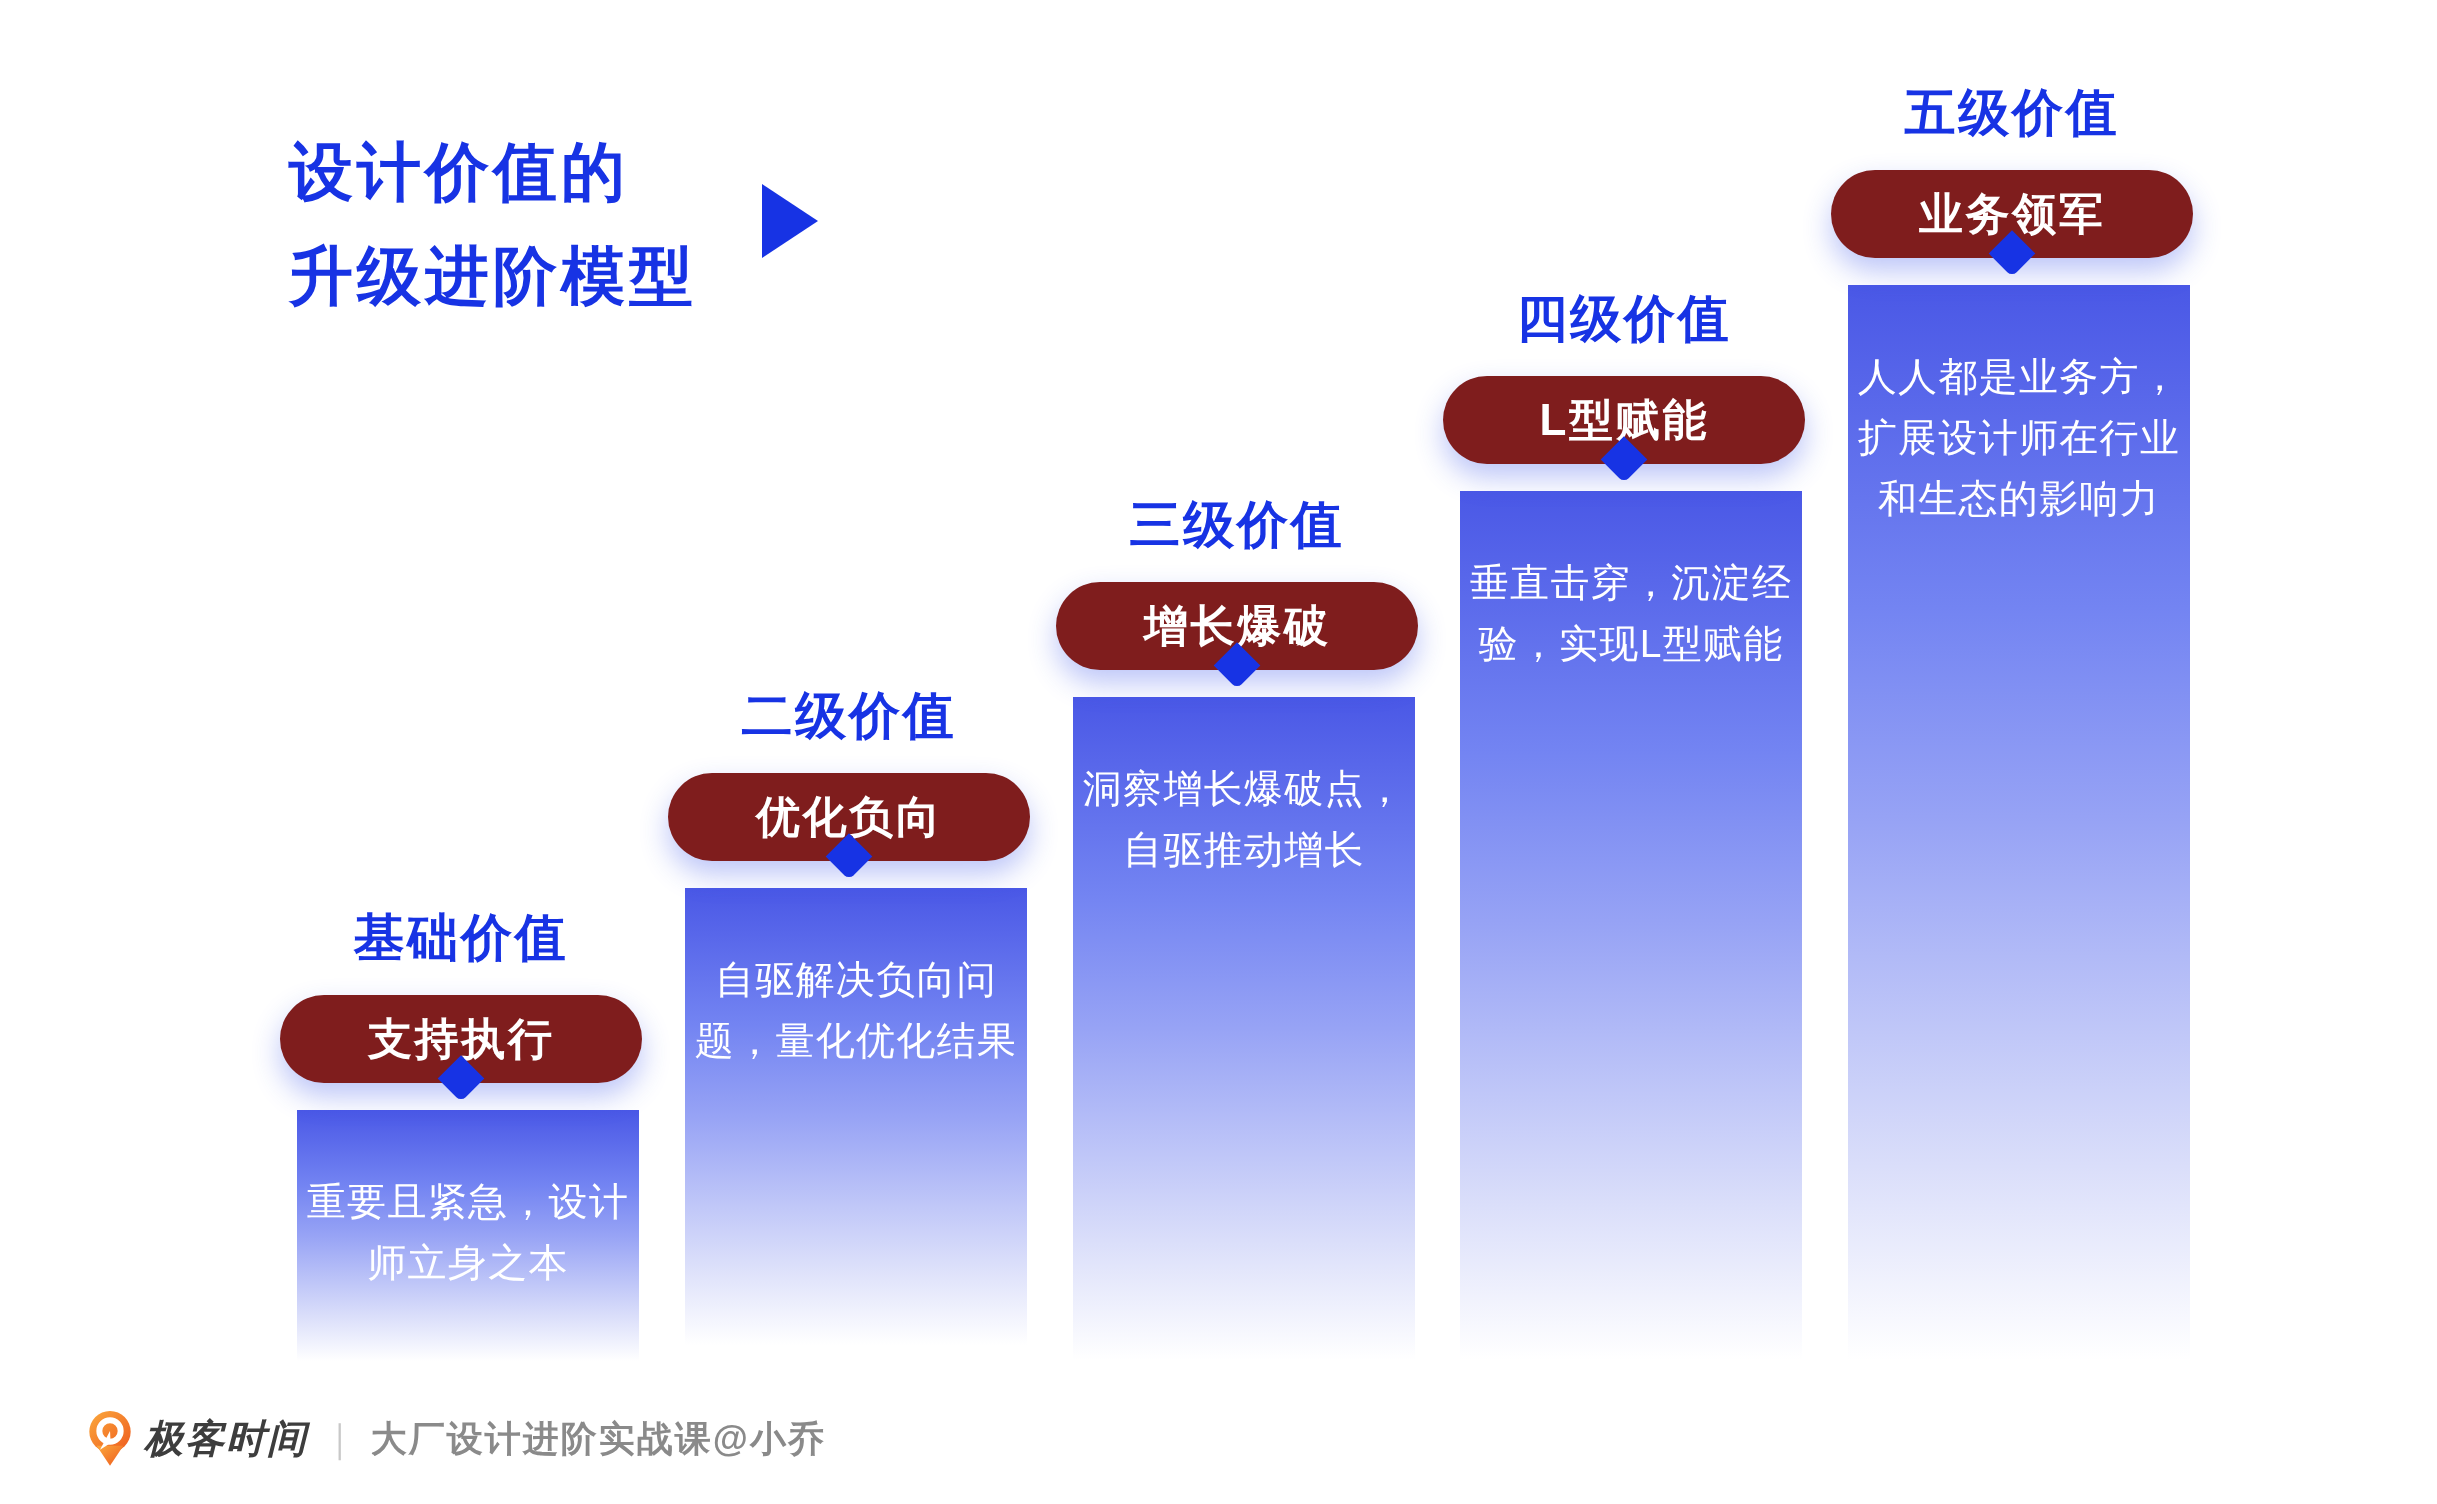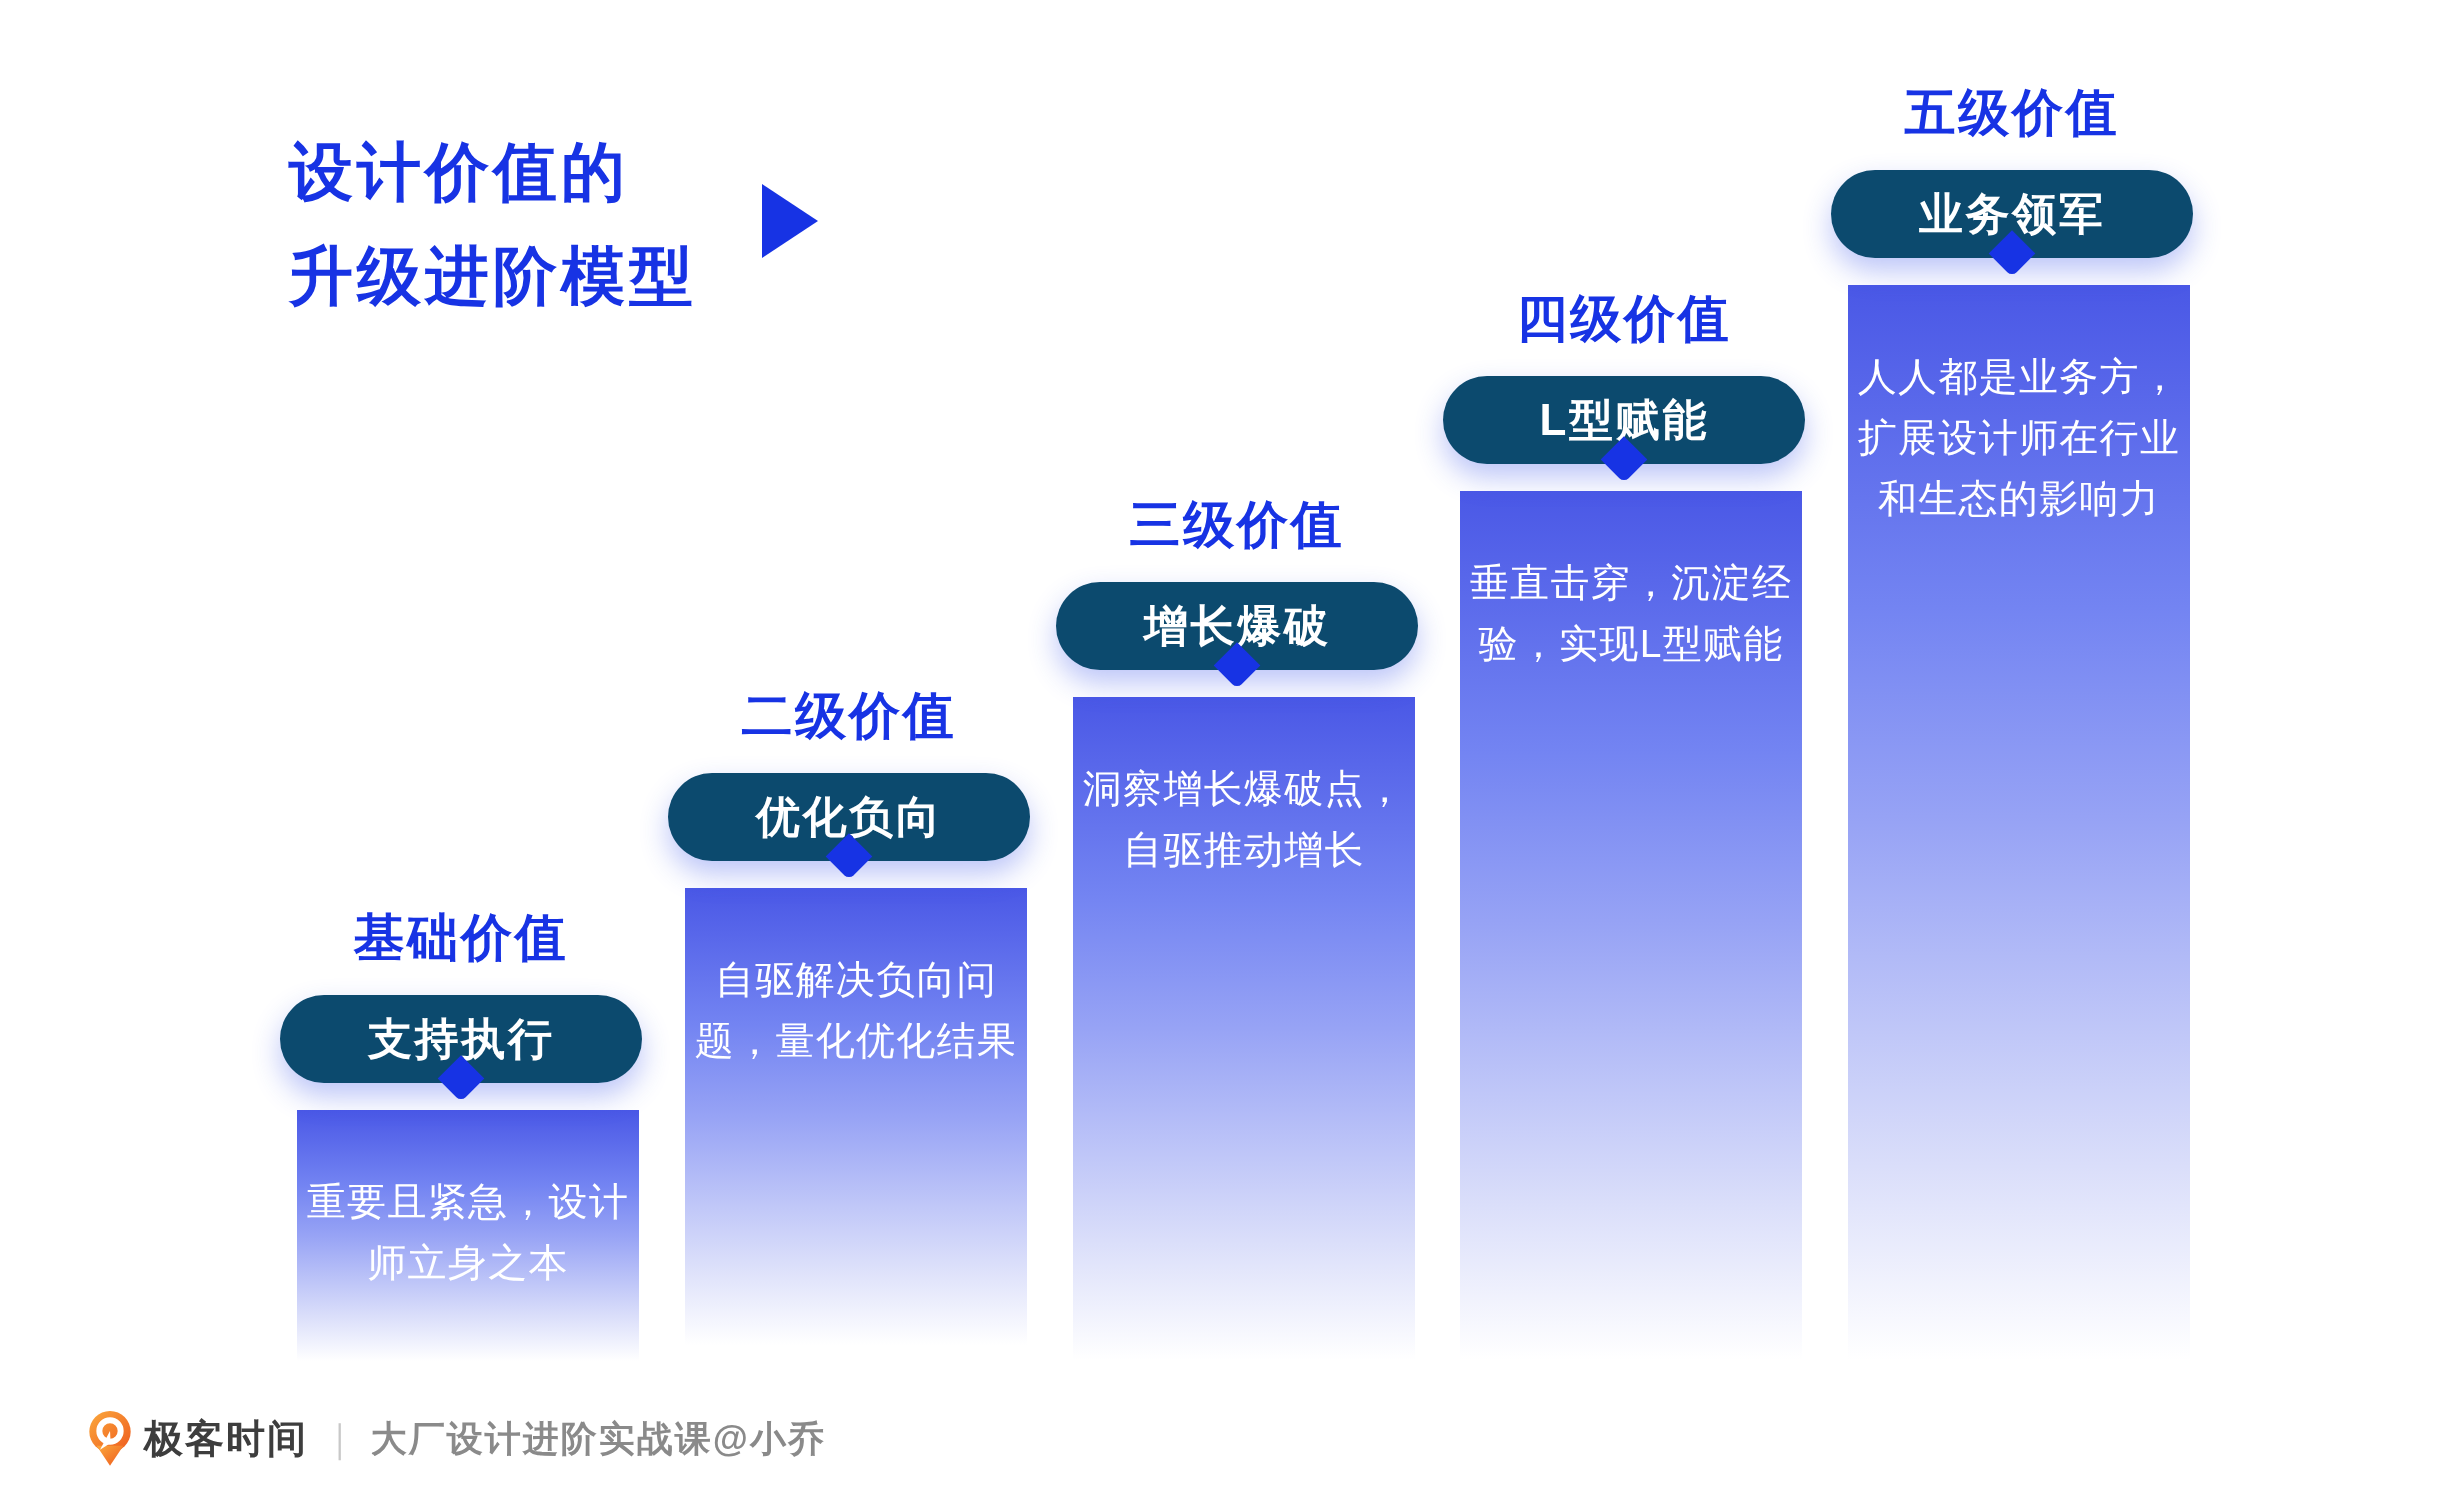--- a/index.html
+++ b/index.html
@@ -33,21 +33,21 @@
   .u4{left:1446px;top:283px;}
   .u5{left:1834px;top:77px;}
 
   .lvl-title{
     height:72px;display:flex;align-items:center;justify-content:center;
     font-size:51px;font-weight:800;color:#1733E4;letter-spacing:2.7px;
   }
   .pill{
     position:relative;margin-top:21px;margin-left:-2.7px;
     width:362px;height:88px;
-    background:#0c4a6e;border-radius:47px;
+    background:#7f1d1d;border-radius:47px;
     display:flex;align-items:center;justify-content:center;
     color:#ffffff;font-size:44px;font-weight:700;letter-spacing:2.7px;
     box-shadow:0 13.3px 29px rgba(46,75,232,.32);
     z-index:2;
   }
   .pill .tail{
     position:absolute;left:50%;bottom:-12px;
     width:33px;height:33px;background:#1733E4;
     transform:translateX(-50%) rotate(45deg);
     border-radius:0 0 6.6px 0;
@@ -70,21 +70,21 @@
   }
 
   
   .footer{
     position:absolute;left:88px;top:1411px;
     display:flex;align-items:center;
   }
   .footer .logo{width:44px;height:56px;flex:0 0 auto;}
   .brand{
     font-size:39px;font-weight:700;color:#3D3D3D;
-    margin-left:12px;letter-spacing:2px;
+    margin-left:12px;letter-spacing:2px;font-style:italic;
   }
   .divider{
     font-size:37px;color:#C8C8C8;font-weight:100;
     margin:0 13.3px;
   }
   .course{
     font-size:36px;color:#8A8A8A;font-weight:700;letter-spacing:2px;
   }
 </style>
 </head>

